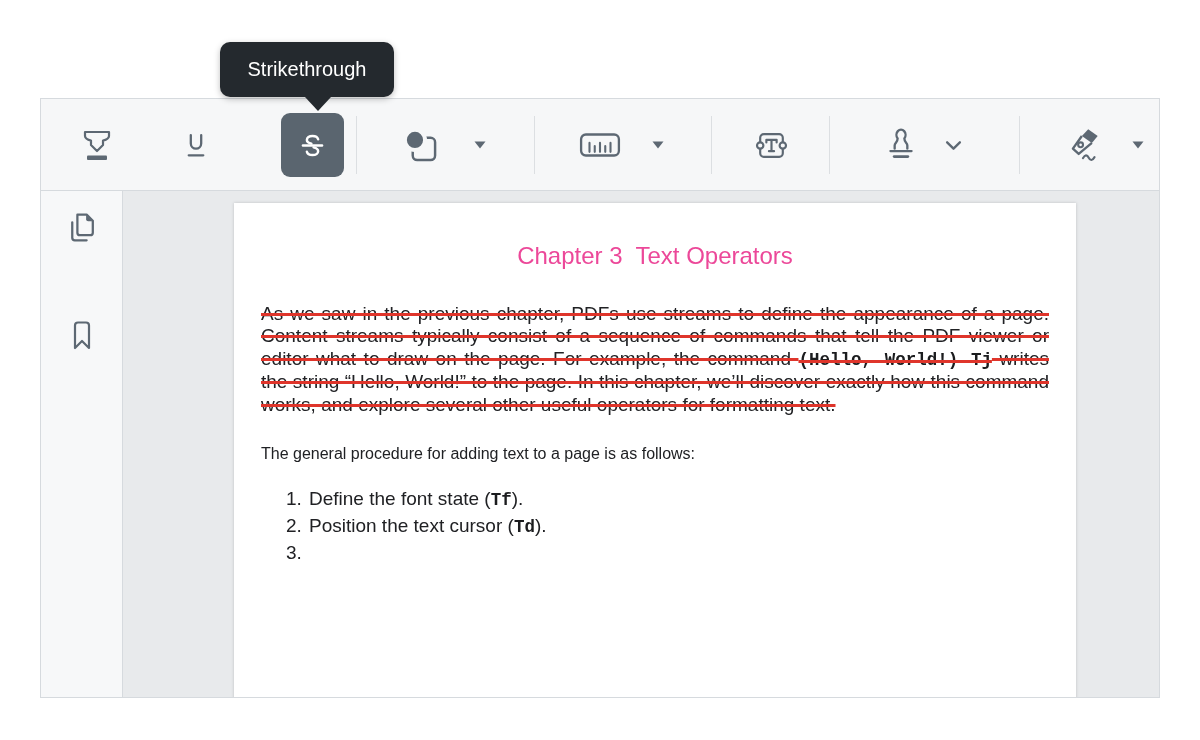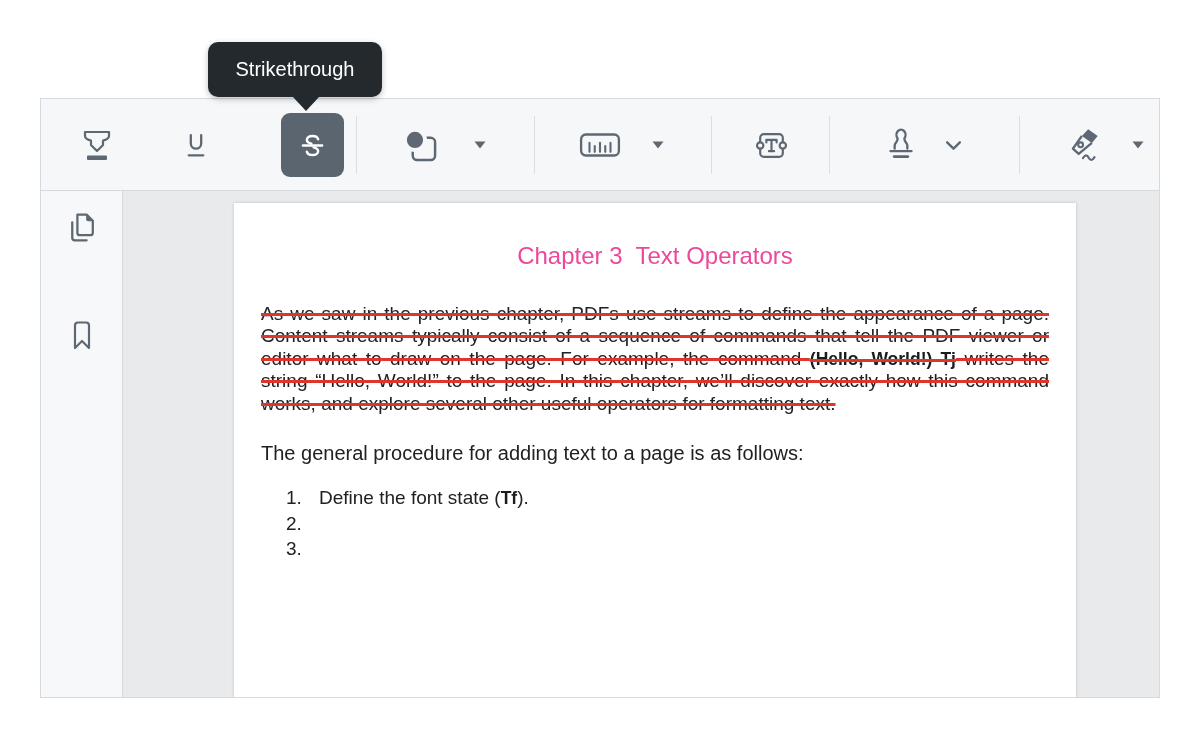--- a/index.html
+++ b/index.html
@@ -37,31 +37,31 @@
   .side-btn.second{margin-top:56px}
   .viewport{flex:1;background:var(--doc-bg);overflow:hidden;position:relative}
 
   
   .page{position:absolute;left:111px;top:12px;width:842px;height:620px;background:var(--page-bg);
         box-shadow:0 0 3px rgba(0,0,0,.18);padding:39px 27px 0 27px}
   .doc-title{font-size:24px;line-height:28px;text-align:center;white-space:pre;color:#ec4899}
   .struck{margin:33px 0 0 0;font-size:19px;line-height:22.4px;text-align:justify;
           text-decoration:line-through;text-decoration-color:var(--strike-red);
           text-decoration-thickness:2.6px;color:#202124}
-  .mono{font-family:Liberation Sans, sans-serif;font-weight:700;font-size:17.5px;color:#1b1c1e}
+  .mono{font-family:Liberation Mono, monospace;font-weight:700;font-size:17.5px;color:#1b1c1e}
   .basics{margin:36px 0 0 0;font-family:"DejaVu Sans",sans-serif;font-weight:700;
           font-size:26px;line-height:30px;color:#0e0e0e}
-  .intro{margin:27px 0 0 0;font-size:20px;line-height:22px;color:#202124}
+  .intro{margin:27px 0 0 0;font-size:16px;line-height:22px;color:#202124}
   .num-list{margin-top:21px}
   .li{display:flex;font-size:19px;line-height:25px;color:#202124}
   .li .num{margin-left:25px;width:20px;flex:none}
-  .li .li-text{margin-left:13px}
-
-  
-  .tooltip{position:absolute;left:208px;top:42px;width:174px;height:55px;z-index:5;
+  .li .li-text{margin-left:3px}
+
+  
+  .tooltip{position:absolute;left:220px;top:42px;width:174px;height:55px;z-index:5;
            background:var(--tooltip-bg);border-radius:10px;display:flex;align-items:center;
            justify-content:center;box-shadow:0 2px 6px rgba(0,0,0,.25)}
   .tooltip-label{color:#fff;font-size:20px}
   .tooltip-caret{position:absolute;left:85px;top:55px;width:0;height:0;
                  border-left:13px solid transparent;border-right:13px solid transparent;
                  border-top:14px solid var(--tooltip-bg)}
 </style>
 </head>
 <body>
 
@@ -222,20 +222,21 @@
 
         <p class="intro">The general procedure for adding text to a page is as follows:</p>
 
         <div class="num-list">
           <div class="li">
             <span class="num">1.</span>
             <span class="li-text"><span>Define the font state (</span><code class="mono">Tf</code><span>).</span></span>
           </div>
           <div class="li">
             <span class="num">2.</span>
+            <span class="li-text"><span>Position the text cursor (</span><code class="mono">Td</code><span>).</span></span>
           </div>
           <div class="li">
             <span class="num">3.</span>
           </div>
         </div>
 
       </div>
     </div>
   </div>
 </div>

